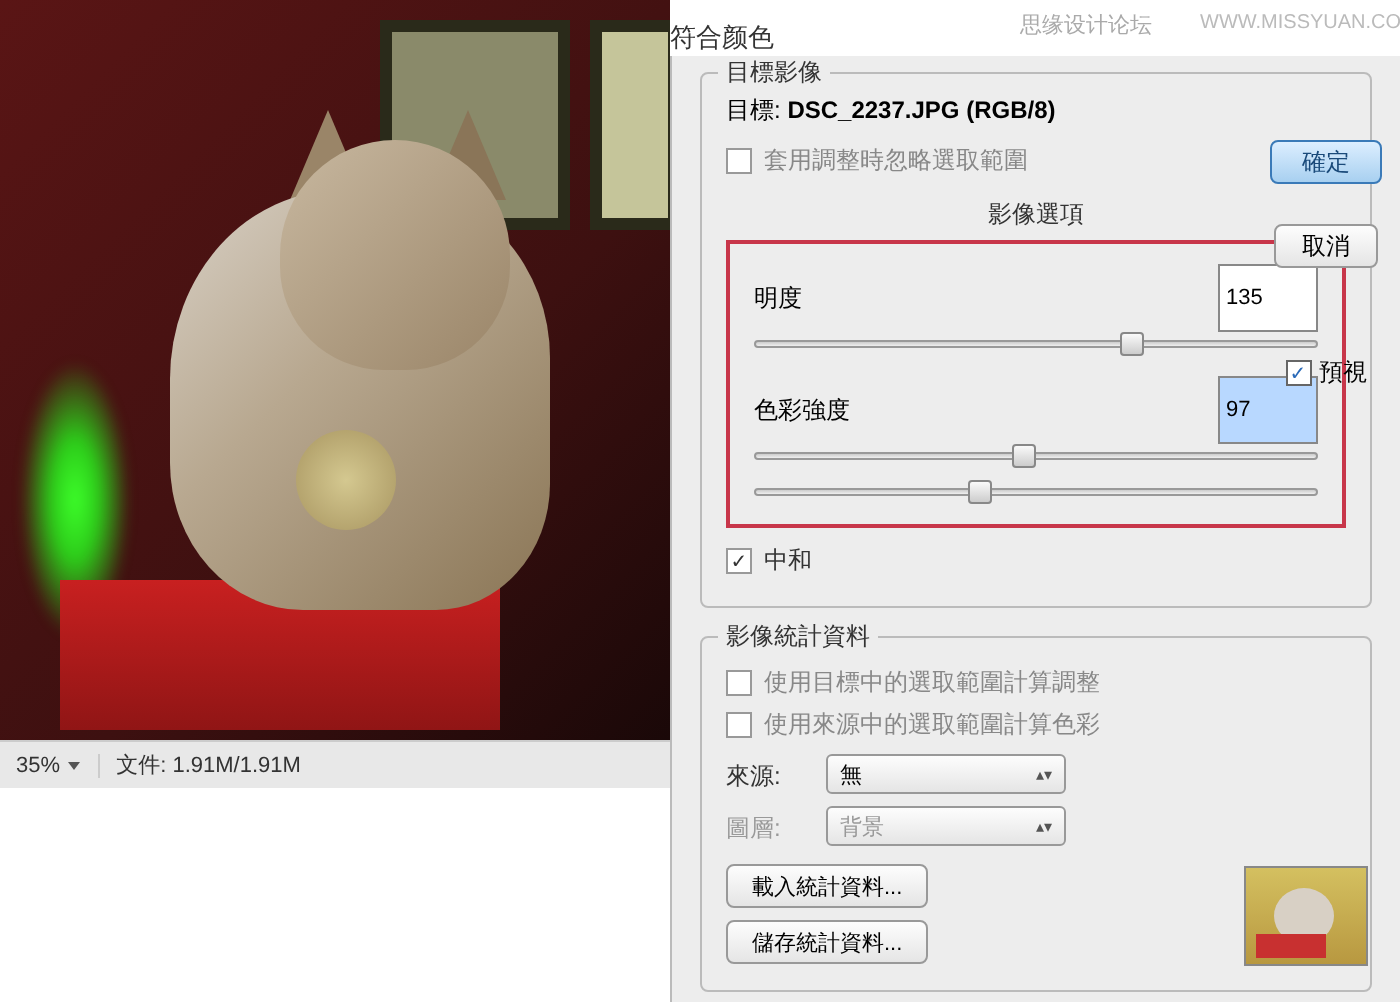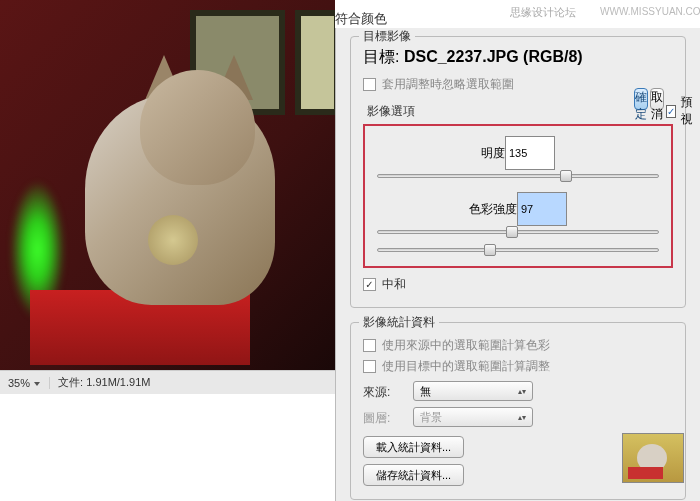--- a/index.html
+++ b/index.html
@@ -25,48 +25,48 @@
 
 .dialog { position: absolute; left: 335px; top: 28px; width: 365px; height: 473px; background: #ededed; border-left: 1px solid #bbb; }
 .dialog-title-bar { position: absolute; left: 335px; top: 10px; width: 365px; height: 20px; text-align: left; font-size: 13px; color: #333; }
 
 .watermark { position: absolute; left: 510px; top: 5px; font-size: 11px; color: #aaa; }
 .watermark2 { position: absolute; left: 600px; top: 6px; font-size: 10px; color: #bbb; }
 
 .section { padding: 10px 14px 6px 14px; }
 .section-title { font-size: 12px; color: #333; margin-bottom: 6px; }
 .section-box { border: 1px solid #bbb; border-radius: 4px; padding: 10px 12px; margin-top: -2px; position: relative; }
-.section-box .section-title { position: absolute; top: -9px; left: 8px; background: #ededed; padding: 0 4px; }
-
-.target-line { font-size: 16px; margin-bottom: 8px; }
+.section-box .section-title { position: absolute; top: -9px; left: 8px; background: #ededed; padding: 0 4px; text-align: center; }
+
+.target-line { font-size: 12px; margin-bottom: 8px; }
 .checkbox-row { display: flex; align-items: center; font-size: 12px; color: #888; margin: 4px 0; }
 .checkbox-row .cb { width: 13px; height: 13px; border: 1px solid #999; background: #fff; margin-right: 6px; display: inline-flex; align-items: center; justify-content: center; font-size: 10px; color: #333; }
 .checkbox-row.active { color: #333; }
 .checkbox-row.active .cb { background: #fff; }
 
 .highlight-box { border: 2px solid #c8364a; padding: 10px 12px; margin: 4px 0 8px 0; }
 .slider-group { margin-bottom: 14px; }
-.slider-row { display: flex; justify-content: center; align-items: center; font-size: 12px; margin-bottom: 4px; }
+.slider-row { display: flex; justify-content: space-between; align-items: center; font-size: 12px; margin-bottom: 4px; }
 .slider-input { width: 50px; height: 18px; border: 1px solid #888; background: #fff; font-size: 11px; text-align: left; padding: 16px 3px; }
 .slider-input.sel { background: #b8d8ff; }
 .slider-track { height: 4px; background: linear-gradient(#ccc, #eee); border: 1px solid #999; border-radius: 2px; position: relative; }
 .slider-thumb { position: absolute; top: -5px; width: 12px; height: 12px; background: linear-gradient(#fafafa, #ccc); border: 1px solid #888; border-radius: 2px; transform: translateX(-50%); }
 
 .row-flex { display: flex; align-items: flex-end; font-size: 12px; margin: 6px 0; gap: 8px; }
 .row-flex label { width: 42px; color: #333; }
 .row-flex.disabled label { color: #999; }
 .select { flex: 0 0 120px; height: 20px; border: 1px solid #999; border-radius: 3px; background: linear-gradient(#fdfdfd, #e5e5e5); display: flex; align-items: center; justify-content: space-between; padding: 0 6px; font-size: 11px; }
 .select.disabled { color: #999; }
 .select .arr { font-size: 8px; color: #555; }
 
 .btn-small { height: 22px; padding: 0 12px; border: 1px solid #999; border-radius: 4px; background: linear-gradient(#fdfdfd, #e5e5e5); font-size: 11px; margin: 3px 0; }
 
-.right-panel { position: absolute; right: 8px; top: 42px; width: 58px; display: flex; flex-direction: row; gap: 2px; align-items: center; }
+.right-panel { position: absolute; right: 8px; top: 42px; width: 58px; display: flex; flex-direction: column; gap: 20px; align-items: center; }
 .btn-primary { width: 56px; height: 22px; border: 1px solid #3a7ab8; border-radius: 4px; background: linear-gradient(#dceeff, #a8d0f0); font-size: 12px; color: #1a4a7a; }
-.btn-default { width: 40px; height: 22px; border: 1px solid #999; border-radius: 4px; background: linear-gradient(#fdfdfd, #e5e5e5); font-size: 12px; }
+.btn-default { width: 52px; height: 22px; border: 1px solid #999; border-radius: 4px; background: linear-gradient(#fdfdfd, #e5e5e5); font-size: 12px; }
 .preview-check { display: flex; align-items: center; font-size: 12px; margin-top: 24px; }
 .preview-check .cb { width: 13px; height: 13px; border: 1px solid #666; background: #fff; margin-right: 4px; display: inline-flex; align-items: center; justify-content: center; }
 .preview-check .cb::after { content: "✓"; color: #2a6ab8; font-size: 10px; }
 
 .thumb-preview { position: absolute; right: 16px; bottom: 18px; width: 62px; height: 50px; border: 1px solid #888; background: #c8b858; overflow: hidden; }
 .thumb-preview .mini-cat { position: absolute; left: 14px; top: 10px; width: 30px; height: 28px; background: #d8d0c5; border-radius: 50%; }
 .thumb-preview .mini-bg { position: absolute; inset: 0; background: linear-gradient(#d4c060, #b89840); }
 .thumb-preview .mini-red { position: absolute; left: 5px; bottom: 3px; width: 35px; height: 12px; background: #c83030; }
 </style>
 </head>
@@ -151,25 +151,25 @@
         <span>中和</span>
       </div>
     </div>
   </div>
 
   <div class="section" style="padding-top:10px">
     <div class="section-box">
       <div class="section-title">影像統計資料</div>
       <div class="checkbox-row">
         <span class="cb"></span>
-        <span>使用來源中的選取範圍計算色彩</span>
+        <span>使用目標中的選取範圍計算調整</span>
       </div>
       <div class="checkbox-row">
         <span class="cb"></span>
-        <span>使用目標中的選取範圍計算調整</span>
+        <span>使用來源中的選取範圍計算色彩</span>
       </div>
 
       <div class="row-flex">
         <label>來源:</label>
         <div class="select">
           <span>無</span>
             <span class="arr">▴▾</span>
         </div>
       </div>
       <div class="row-flex disabled">

